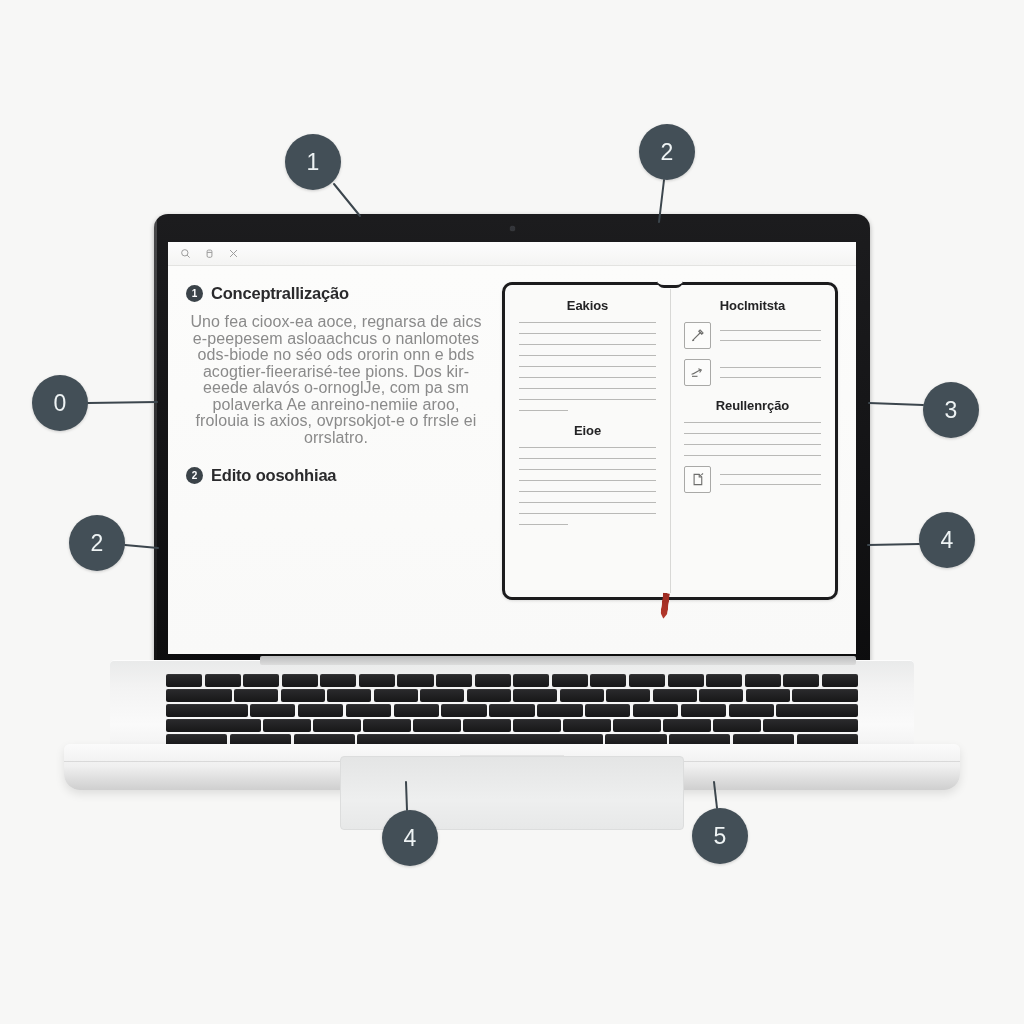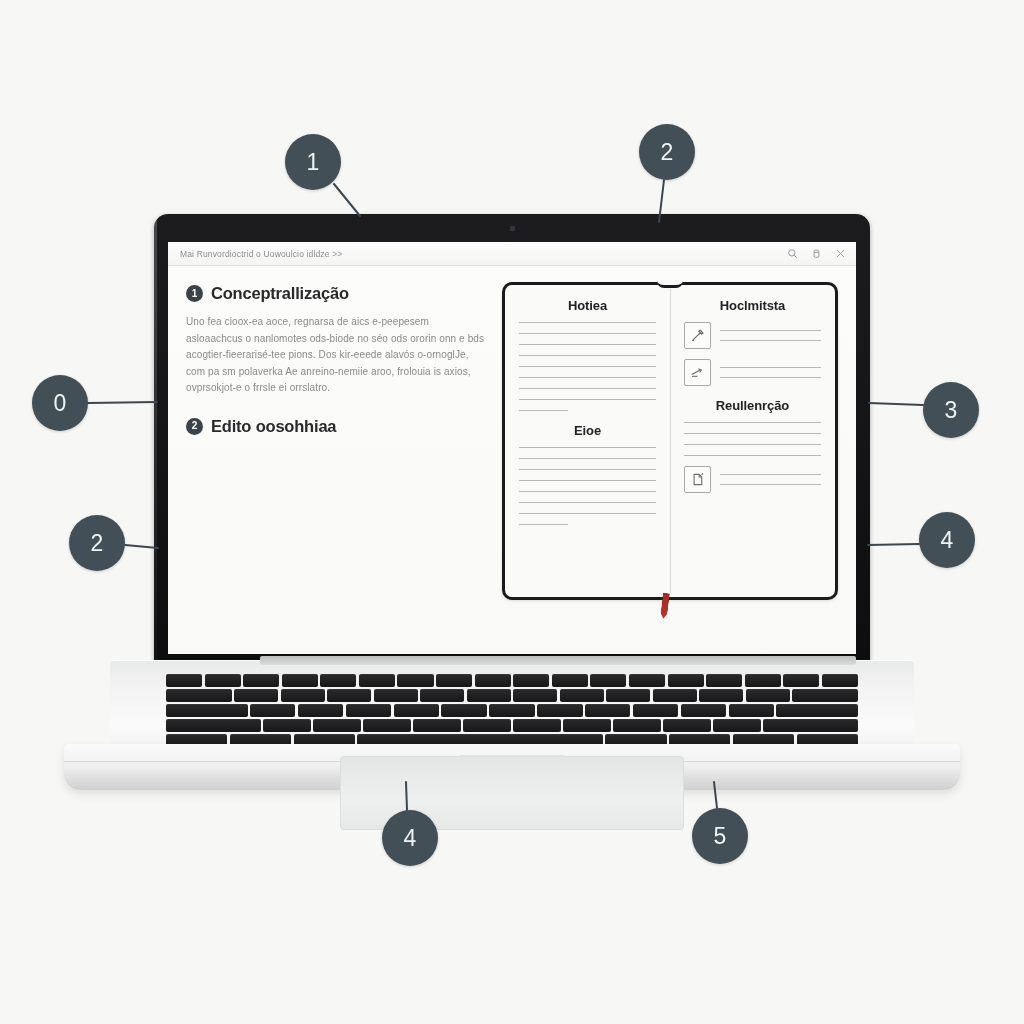--- a/index.html
+++ b/index.html
@@ -148,26 +148,27 @@
   }
   .heading-text {
     font-size: 16.5px;
     font-weight: bold;
     color: #2a2a2c;
     letter-spacing: -.2px;
     white-space: nowrap;
   }
 
   .para {
-    font-size: 10px;
+    font-size: 16px;
     line-height: 16.5px;
     color: #8a8a8a;
     letter-spacing: .1px;
     filter: blur(.25px);
     margin-bottom: 20px;
+    text-align: center;
   }
   .para:last-child { margin-bottom: 0; }
 
   
   .notebook-wrap {
     flex: 1;
     display: flex;
     align-items: flex-start;
     justify-content: center;
     padding-top: 2px;
@@ -401,21 +402,20 @@
   </svg>
 
   <div class="laptop">
 
     <div class="lid">
       <div class="webcam"></div>
 
       <div class="screen">
 
         <div class="toolbar">
-          <div class="toolbar-title">Mai Runvordioctrid o Uowoulcio idldze &gt;&gt;</div>
           <div class="toolbar-icons">
             <span>
               <svg class="tb-ico" viewBox="0 0 16 16" fill="none" stroke="#4a4a4a" stroke-width="1.4">
                 <circle cx="7" cy="7" r="4.6"></circle>
                   <line x1="10.4" y1="10.4" x2="14" y2="14"></line>
               </svg>
             </span>
             <span>
               <svg class="tb-ico" viewBox="0 0 16 16" fill="none" stroke="#4a4a4a" stroke-width="1.4">
                 <rect x="4.5" y="3" width="7" height="10.5" rx="2"></rect>
@@ -445,21 +445,21 @@
               <span class="heading-badge">2</span>
               <span class="heading-text">Edito oosohhiaa</span>
             </div>
           </div>
 
           <div class="notebook-wrap">
             <div class="notebook">
               <div class="spine-notch"></div>
 
               <div class="nb-page">
-                <div class="nb-title">Hotiea</div>
+                <div class="nb-title">Eakios</div>
                 <div>
                     <div class="rule"></div>
                     <div class="rule"></div>
                     <div class="rule"></div>
                     <div class="rule"></div>
                     <div class="rule"></div>
                     <div class="rule"></div>
                     <div class="rule"></div>
                     <div class="rule"></div>
                     <div class="rule short"></div>

